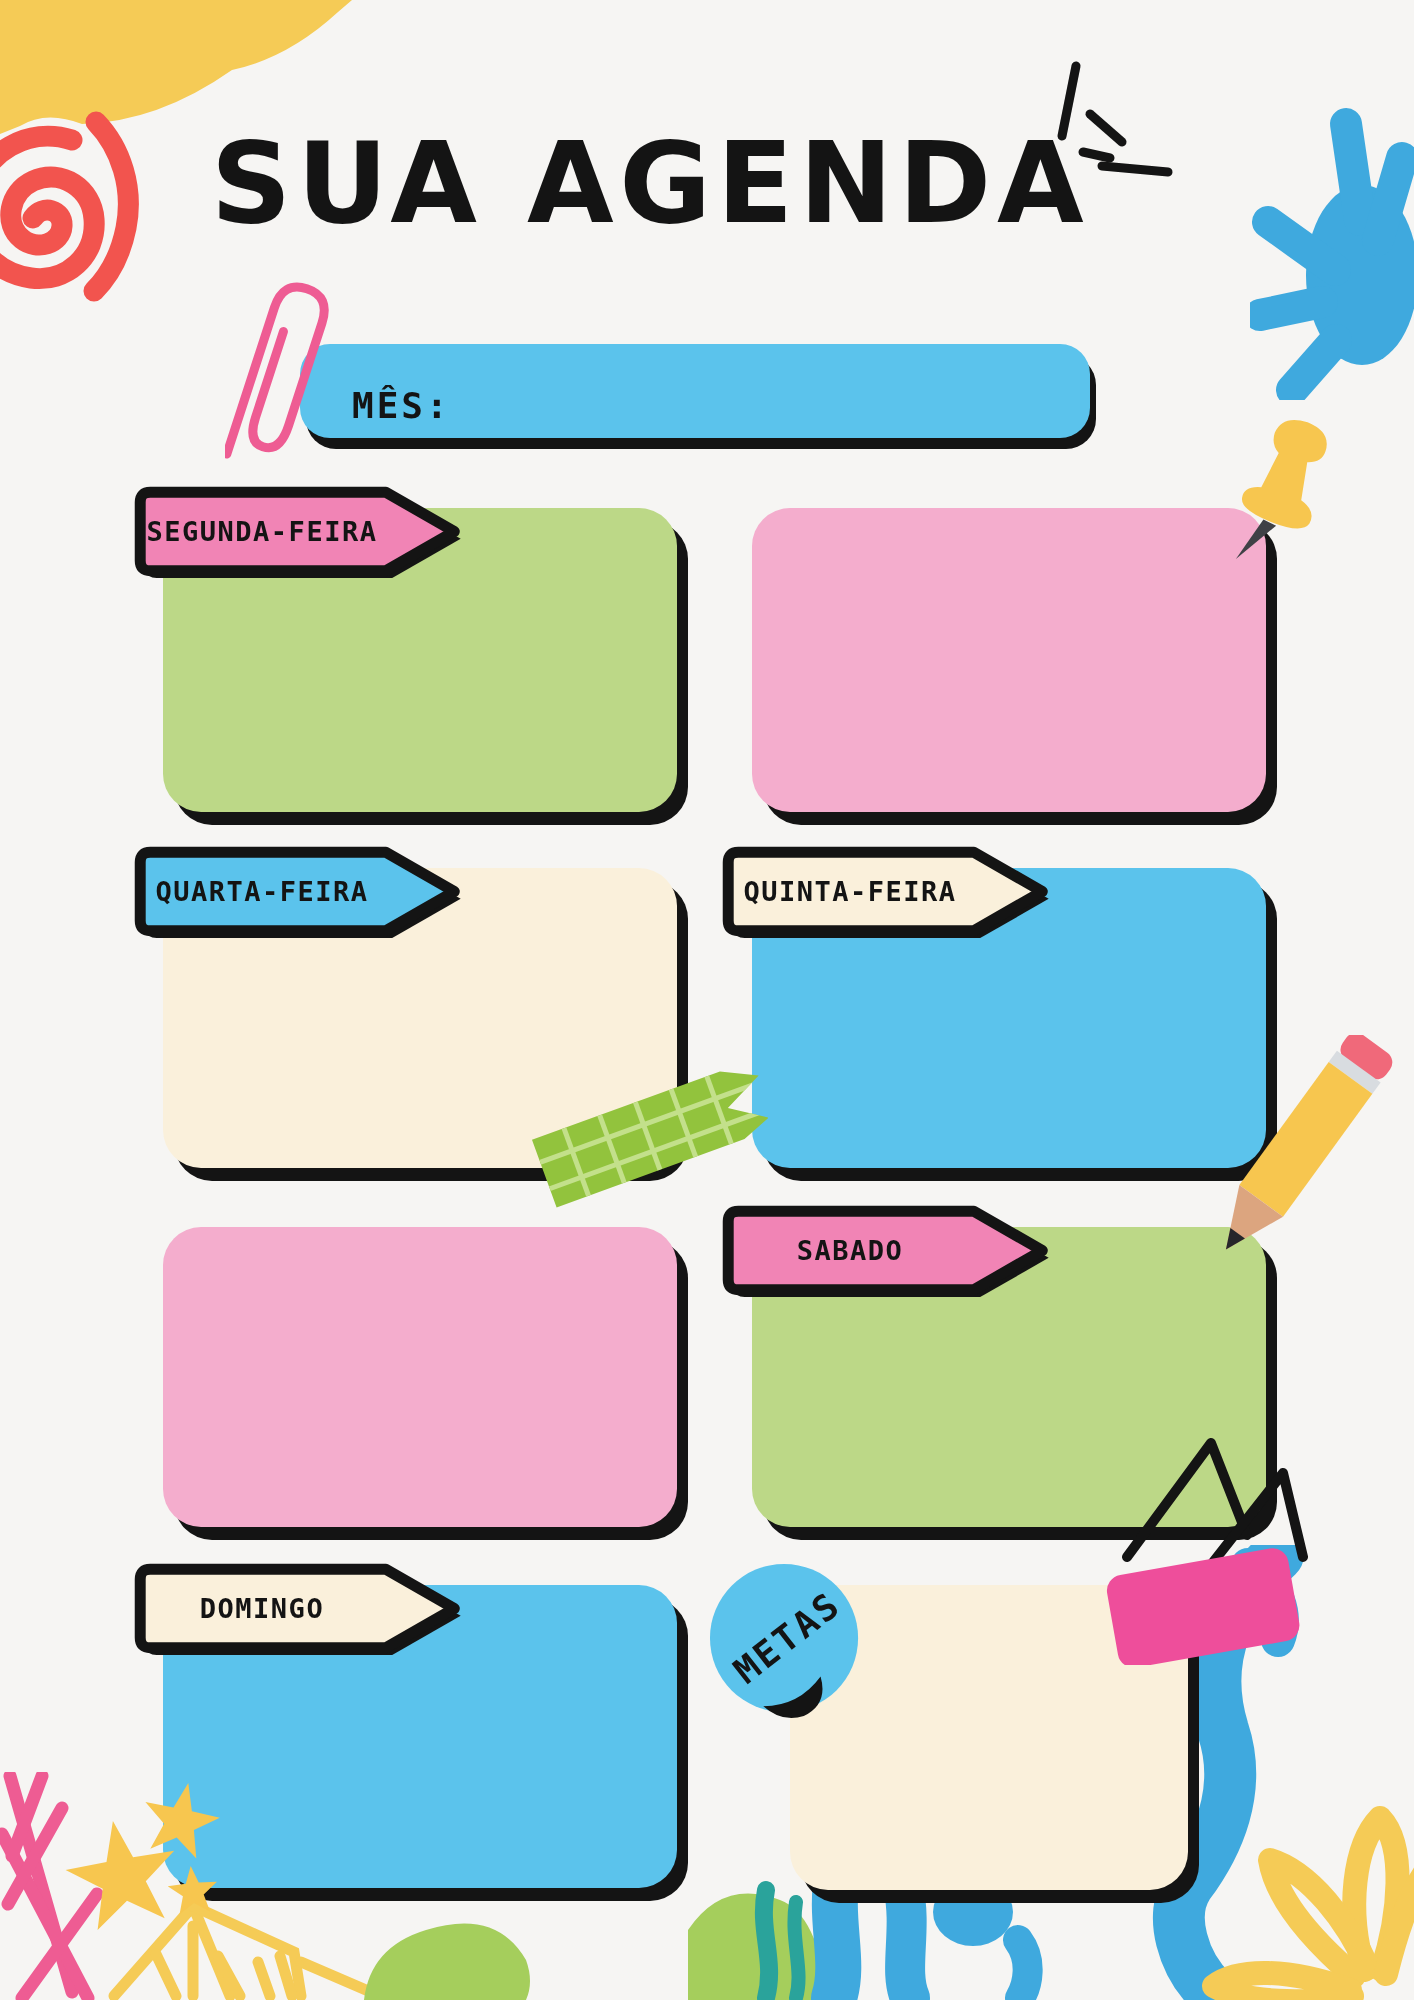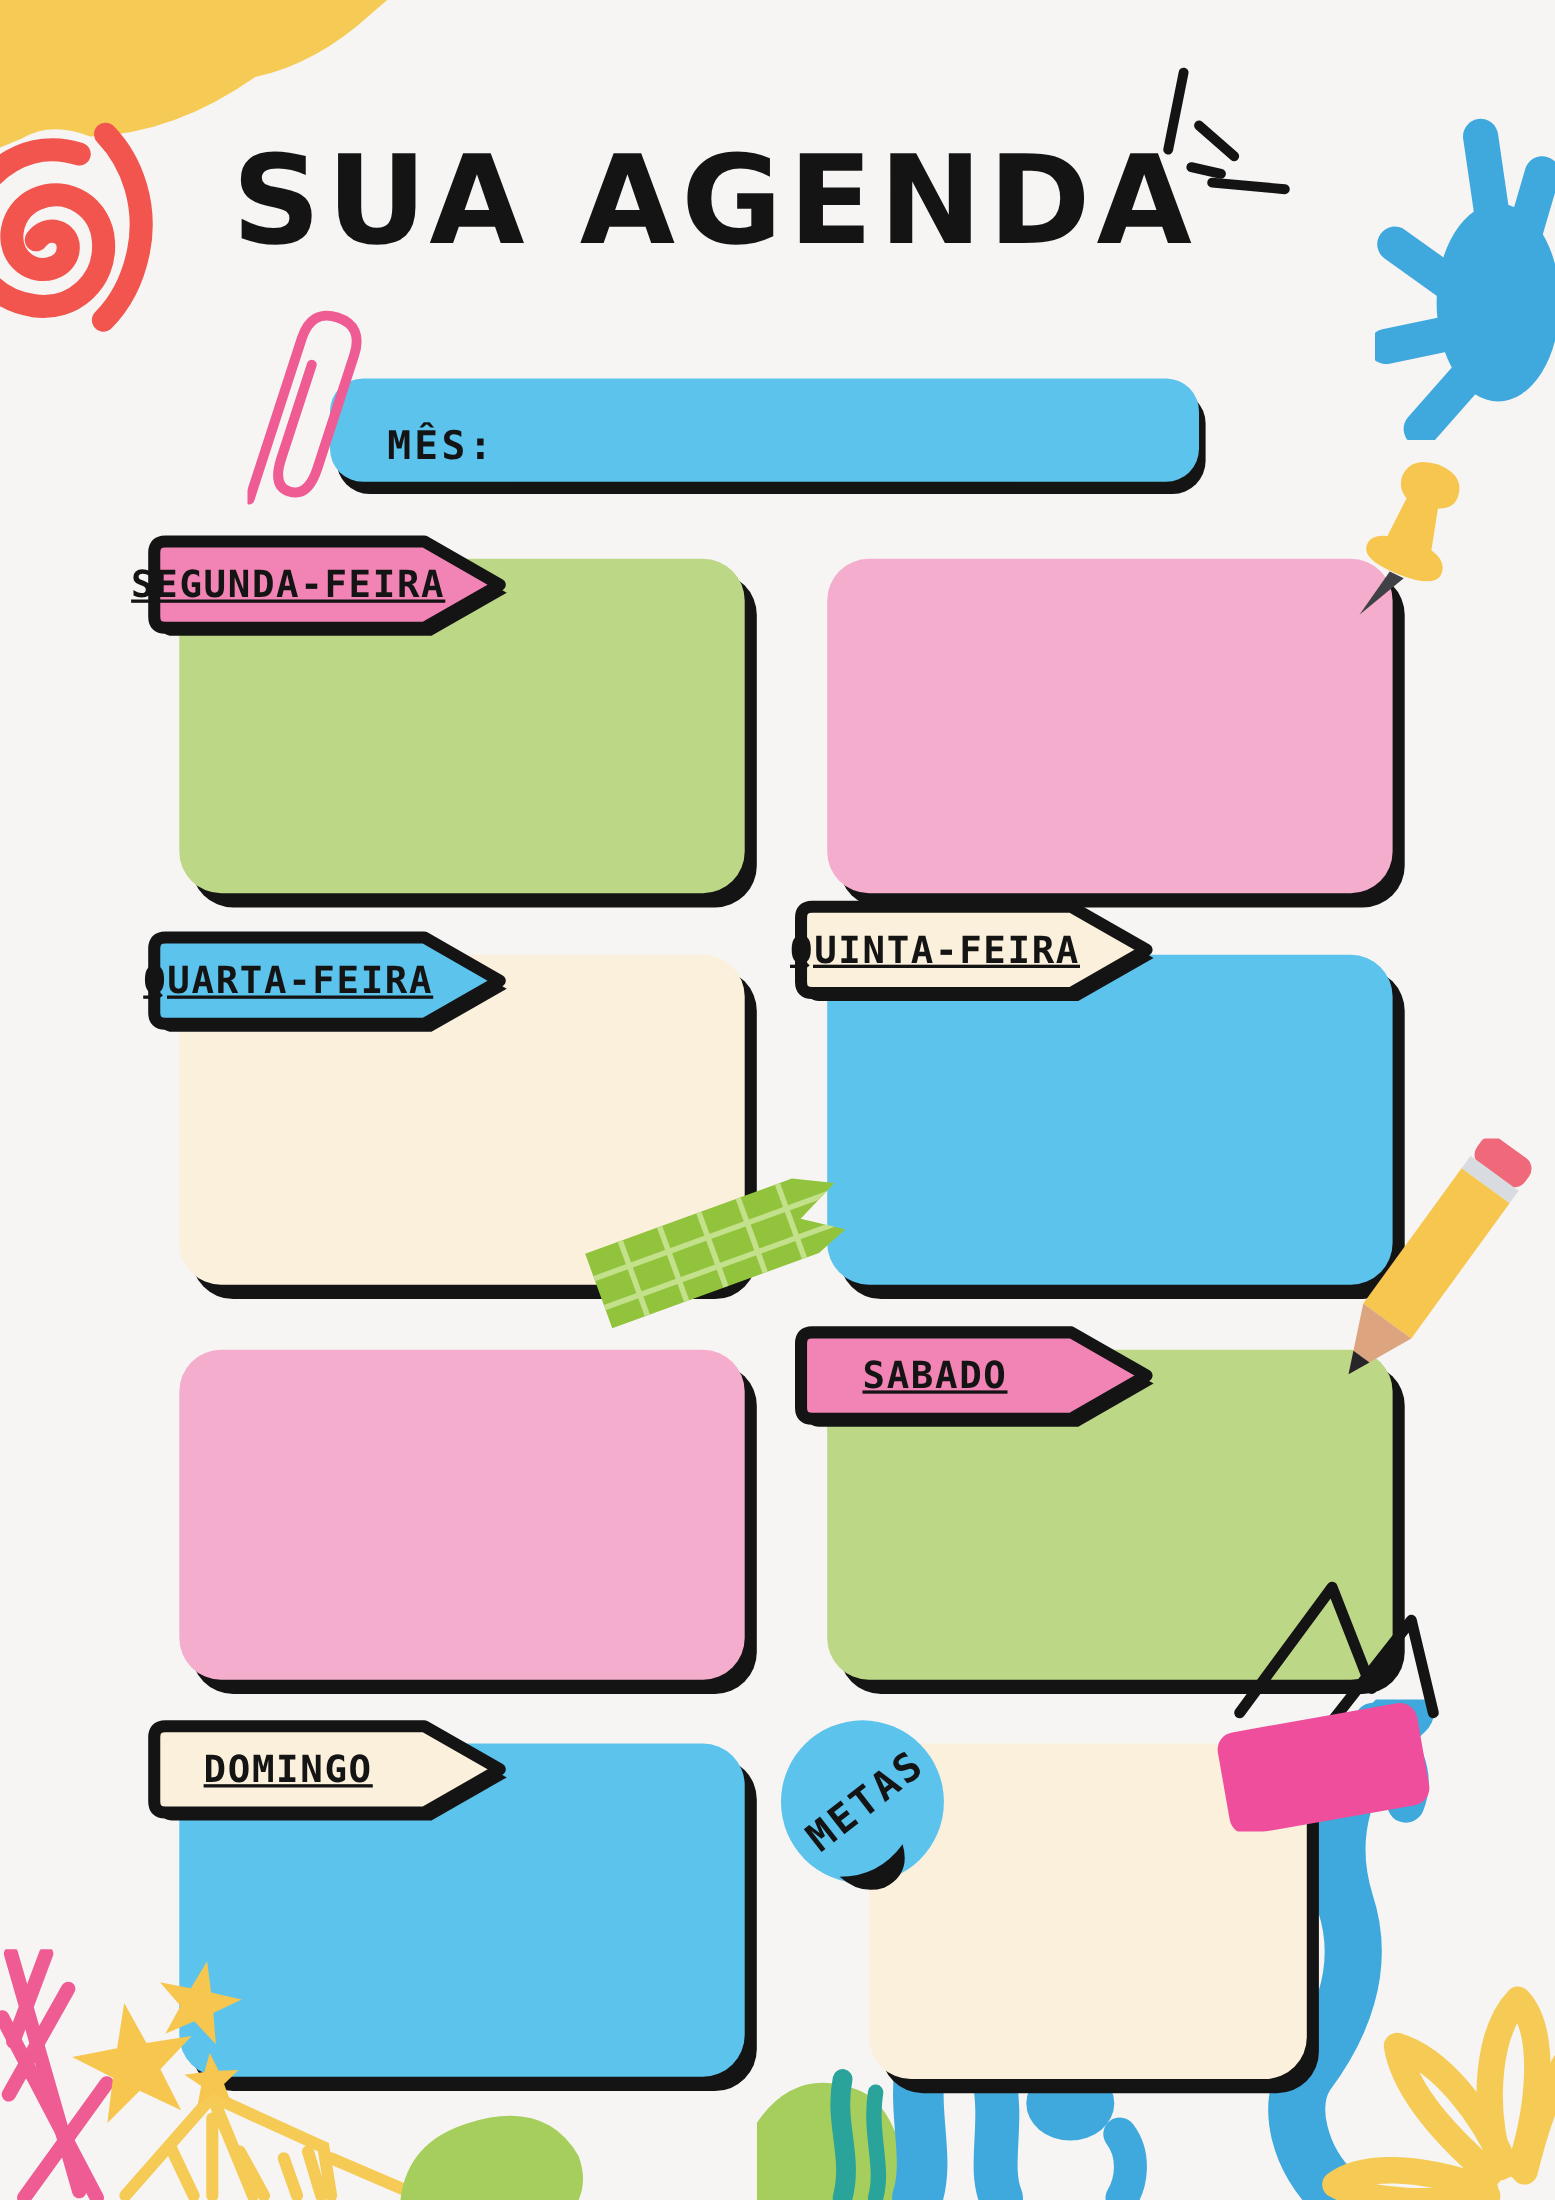--- a/index.html
+++ b/index.html
@@ -13,22 +13,22 @@
   
   #month-bar{left:300px;top:344px;width:790px;height:94px;border-radius:30px;
              box-shadow:6px 11px 0 #141414;z-index:3;display:flex;align-items:center;}
   #month-bar span{margin-left:52px;font-size:36px;font-weight:bold;letter-spacing:3px;color:#141414;margin-top:28px;}
   
   .card{border-radius:38px;box-shadow:11px 13px 0 #141414;z-index:2;}
   
   .tag{width:336px;height:95px;z-index:4;}
   .tag svg{position:absolute;left:0;top:0;width:336px;height:95px;overflow:visible;}
   .tag-text{position:absolute;left:10px;top:0;width:240px;height:95px;display:flex;
-            align-items:center;justify-content:center;font-size:34px;font-weight:bold;
-            letter-spacing:1.5px;color:#141414;white-space:nowrap;text-decoration:underline;}
+            align-items:center;justify-content:center;font-size:27px;font-weight:bold;
+            letter-spacing:1.5px;color:#141414;white-space:nowrap;}
   
   #metas-sticker{left:708px;top:1562px;width:158px;height:158px;z-index:5;}
   #metas-sticker svg{position:absolute;left:0;top:0;width:158px;height:158px;}
   #metas-text{position:absolute;left:0;top:0;width:158px;height:150px;display:flex;
               align-items:center;justify-content:center;transform:rotate(-38deg);
               font-size:36px;font-weight:bold;letter-spacing:3px;color:#141414;}
   .deco{z-index:1;pointer-events:none;}
   .deco-top{z-index:5;pointer-events:none;}
   svg{display:block;}
 </style>
@@ -96,21 +96,21 @@
   <div class="abs card" style="left: 163px; top: 868px; width: 514px; height: 300px; background: rgb(250, 240, 219);"></div>
   <div class="abs tag" style="left:132px;top:844px">
     <svg viewBox="0 0 368 104">
         <path d="M20,9 H278 L353,52 L278,95 H20 Q9,95 9,84 V20 Q9,9 20,9 Z" transform="translate(7,8)" fill="#141414"></path>
     <path d="M20,9 H278 L353,52 L278,95 H20 Q9,95 9,84 V20 Q9,9 20,9 Z" stroke-width="12" stroke-linejoin="round" fill="#5BC3EC" stroke="#141414"></path>
       </svg>
     <span class="tag-text">QUARTA-FEIRA</span>
   </div>
 
   <div class="abs card" style="left: 752px; top: 868px; width: 514px; height: 300px; background: rgb(91, 195, 236);"></div>
-  <div class="abs tag" style="left:720px;top:816px">
+  <div class="abs tag" style="left:720px;top:844px">
     <svg viewBox="0 0 368 104">
         <path d="M20,9 H278 L353,52 L278,95 H20 Q9,95 9,84 V20 Q9,9 20,9 Z" transform="translate(7,8)" fill="#141414"></path>
     <path d="M20,9 H278 L353,52 L278,95 H20 Q9,95 9,84 V20 Q9,9 20,9 Z" stroke-width="12" stroke-linejoin="round" fill="#FAF0DB" stroke="#141414"></path>
       </svg>
     <span class="tag-text">QUINTA-FEIRA</span>
   </div>
 
   <svg class="abs deco-top" style="left:528px;top:1052px" width="240" height="170" viewBox="0 0 240 170">
     <g transform="rotate(-20 120 85)">
       <clipPath id="washiclip">

